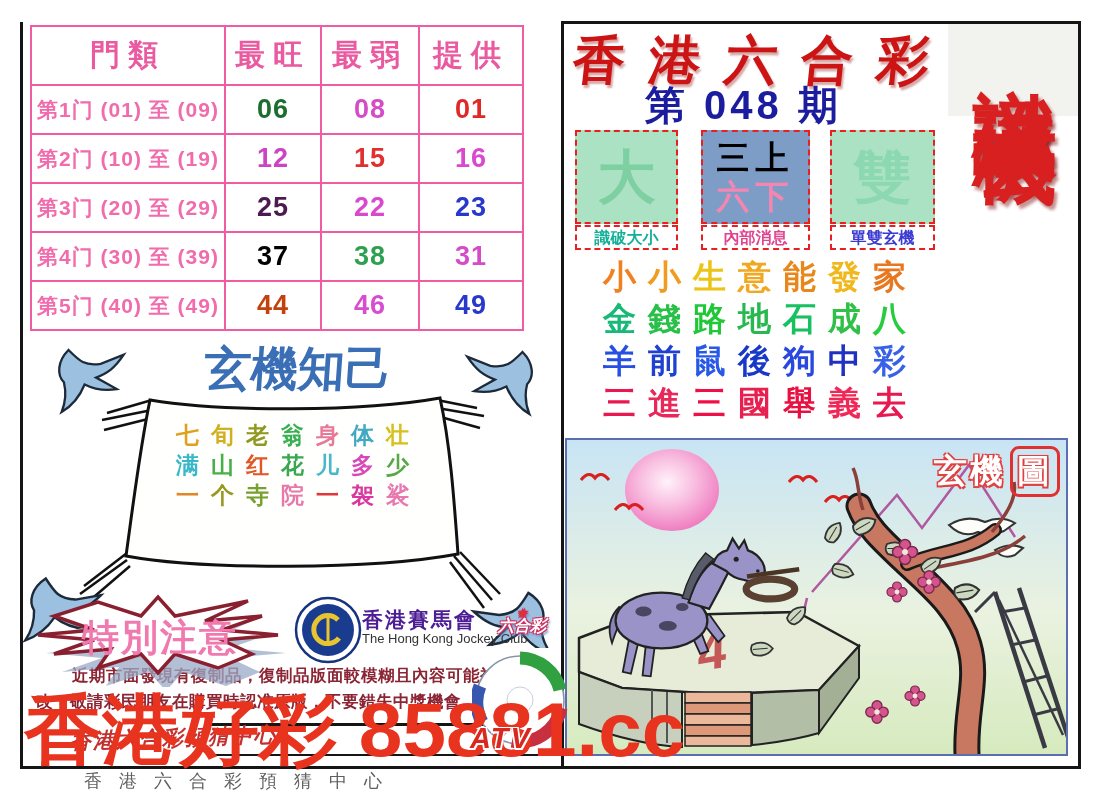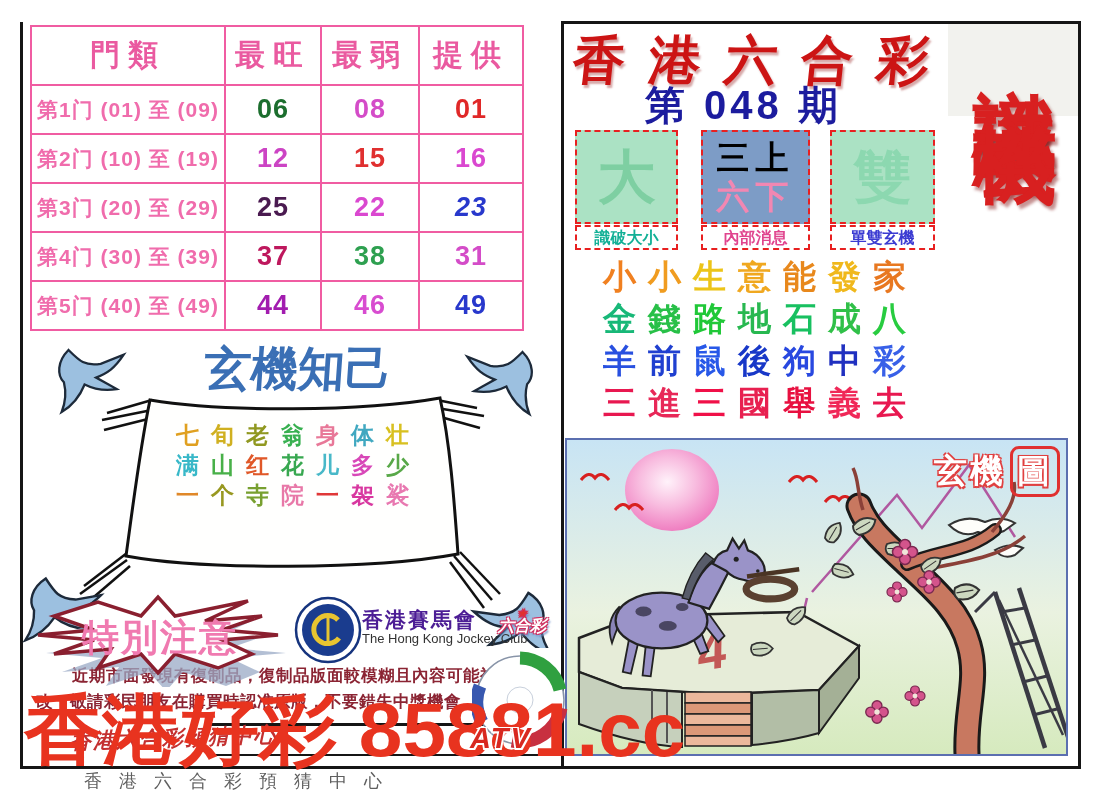--- a/index.html
+++ b/index.html
@@ -106,31 +106,31 @@
     <tr>
       <td class="row-label">第2门 (10) 至 (19)</td>
       <td><span class="num" style="color: rgb(204, 68, 196);">12</span></td>
       <td><span class="num" style="color: rgb(224, 48, 48);">15</span></td>
       <td><span class="num" style="color: rgb(218, 72, 208);">16</span></td>
     </tr>
     <tr>
       <td class="row-label">第3门 (20) 至 (29)</td>
       <td><span class="num" style="color: rgb(74, 26, 80);">25</span></td>
       <td><span class="num" style="color: rgb(218, 72, 208);">22</span></td>
-      <td><span class="num" style="color: rgb(40, 56, 204); font-style: italic;">23</span></td>
+      <td><span class="num" style="color: rgb(40, 56, 204);">23</span></td>
     </tr>
     <tr>
       <td class="row-label">第4门 (30) 至 (39)</td>
-      <td><span class="num" style="color: #be185d;">37</span></td>
+      <td><span class="num" style="color: #000000;">37</span></td>
       <td><span class="num" style="color: rgb(46, 160, 80);">38</span></td>
       <td><span class="num" style="color: rgb(212, 76, 200);">31</span></td>
     </tr>
     <tr>
       <td class="row-label">第5门 (40) 至 (49)</td>
-      <td><span class="num" style="color: #a21caf;">44</span></td>
+      <td><span class="num" style="color: #c2410c;">44</span></td>
       <td><span class="num" style="color: rgb(216, 76, 208);">46</span></td>
       <td><span class="num" style="color: rgb(40, 56, 204);">49</span></td>
     </tr>
   </tbody>
     </table>
 
   <svg class="abs" style="left:22px;top:338px;width:540px;height:310px;z-index:7;" viewBox="0 0 540 310">
     <defs>
       <g id="bird">
         <path d="M10,0 C20,10 24,14 38,12 L58,4 C50,16 44,20 34,24 L52,34 C40,36 32,34 24,30 C20,40 14,48 4,54 C8,44 8,36 6,28 C0,22 0,10 10,0 Z" fill="#9cc0e0" stroke="#1d2a3a" stroke-width="2"></path>

